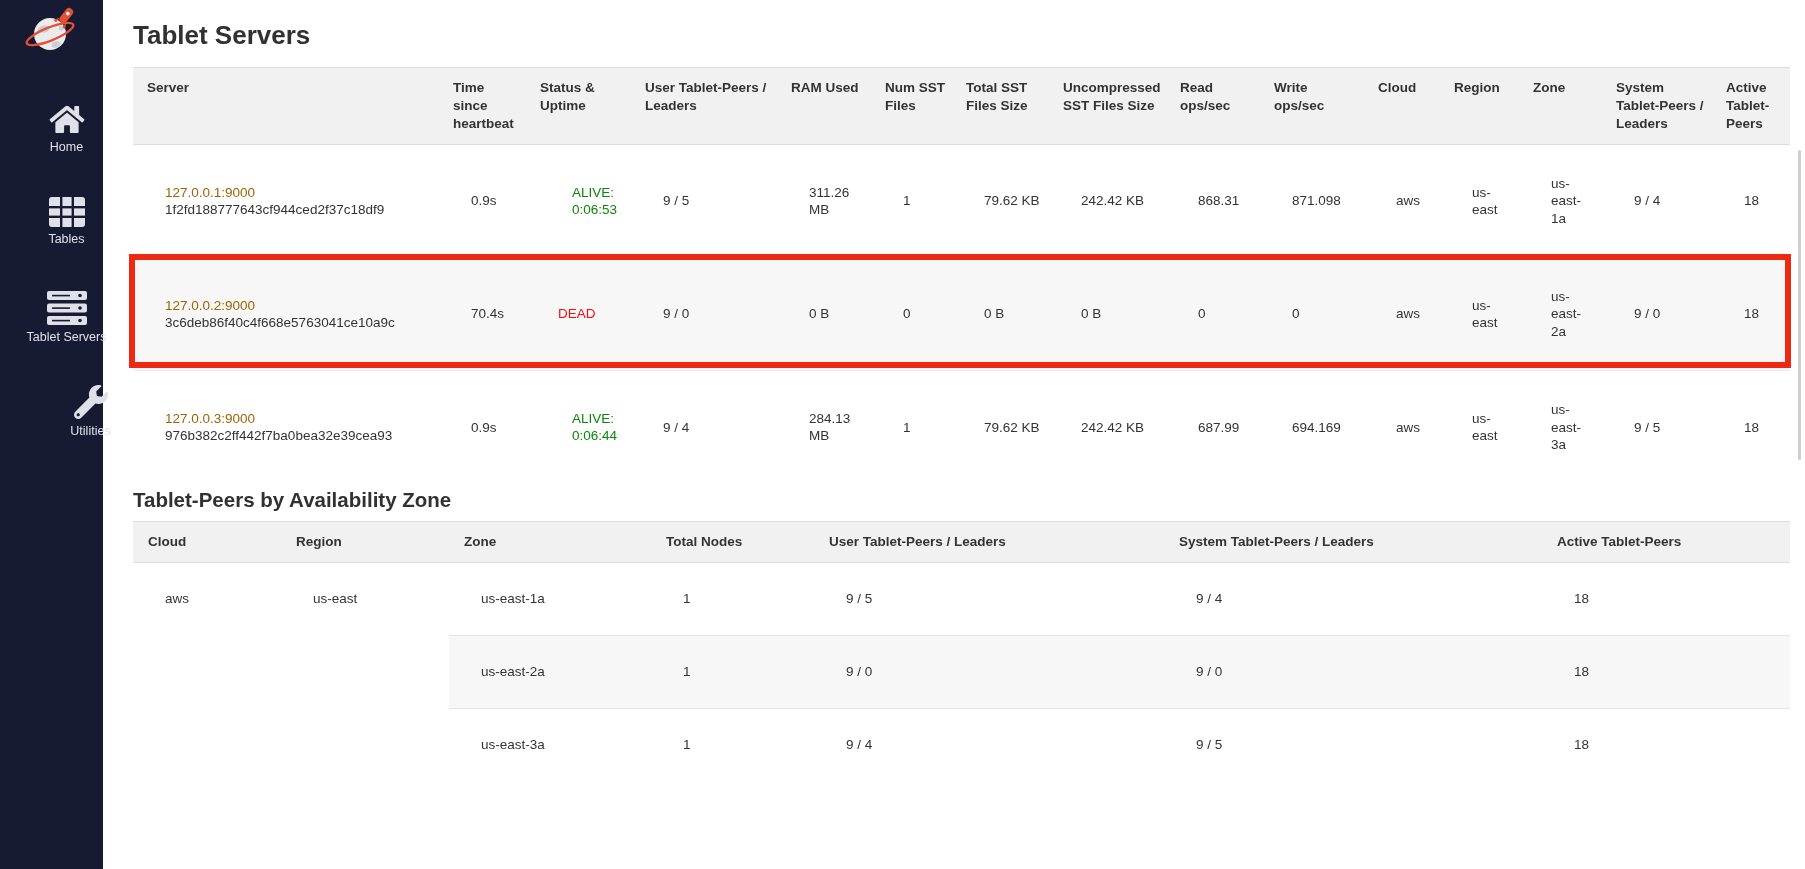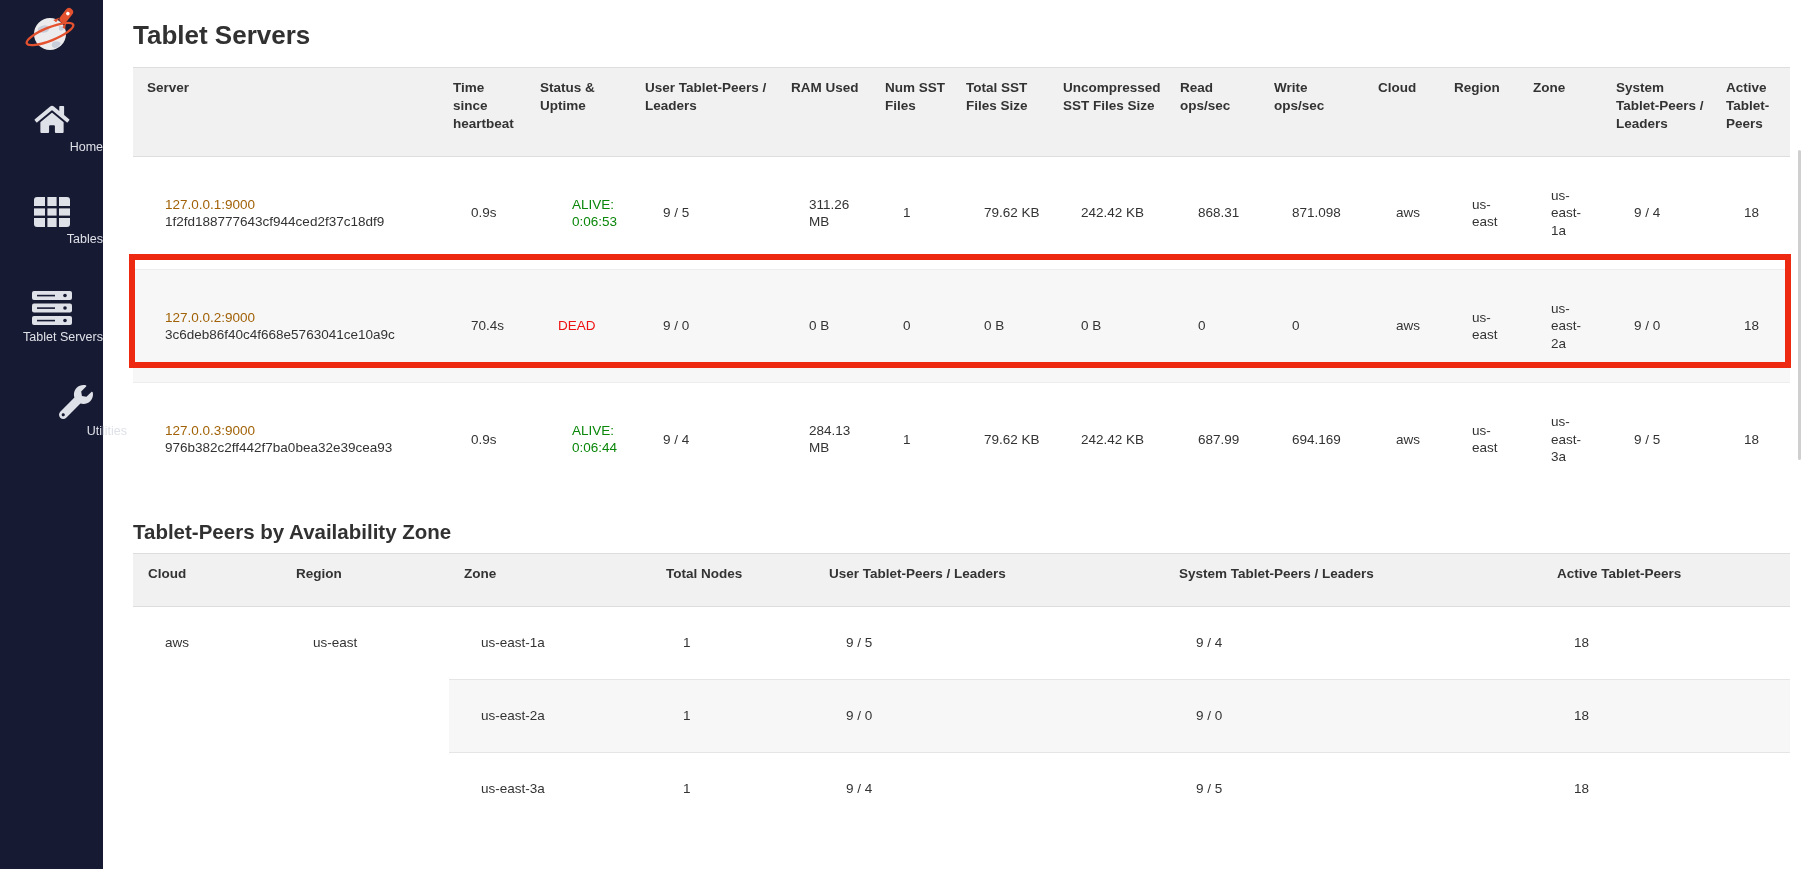--- a/index.html
+++ b/index.html
@@ -10,35 +10,35 @@
     font-family:"Liberation Sans", sans-serif;
     position:relative;
   }
 
   
   .sidebar {
     position:absolute; left:0; top:0; width:103px; height:869px;
     background:#171a33;
   }
   .logo-wrap { position:absolute; top:6px; left:0; width:103px; text-align:center; }
-  .nav-item { position:absolute; left:0; width:103px; text-align:right; color:#dfe1e8; cursor:pointer; }
+  .nav-item { position:absolute; left:15px; width:103px; text-align:center; color:#dfe1e8; cursor:pointer; }
   .nav-item svg { display:block; margin:0 auto 5px auto; }
   .nav-label { font-size:12.5px; line-height:14px; color:#dfe1e8; }
 
   
   .main { position:absolute; left:103px; top:0; width:1702px; height:869px; }
   .inner { padding-left:30px; }
   h1.page-title { font-size:26px; font-weight:700; color:#313131; margin:20px 0 0 0; }
-  h2.section-title { font-size:20.5px; font-weight:700; color:#313131; margin:24px 0 9px 0; }
+  h2.section-title { font-size:20.5px; font-weight:700; color:#313131; margin:4px 0 9px 0; }
 
   table { border-collapse:collapse; table-layout:fixed; width:1657px; font-size:13.5px; color:#333; }
   thead th {
     background:#f1f1f1; text-align:left; vertical-align:top;
     font-weight:700; line-height:18px; font-size:13.5px;
-    padding:11px 6px 23px 14px;
+    padding:11px 6px 11px 14px;
     border-top:1px solid #dddddd; border-bottom:1px solid #dddddd;
   }
   
   .t1 { margin-top:16px; }
   .t1 tbody tr { height:113px; }
   .t1 td {
     vertical-align:middle; line-height:17.5px;
     padding:10px 6px 10px 32px;
     border-top:1px solid #ededed;
   }

